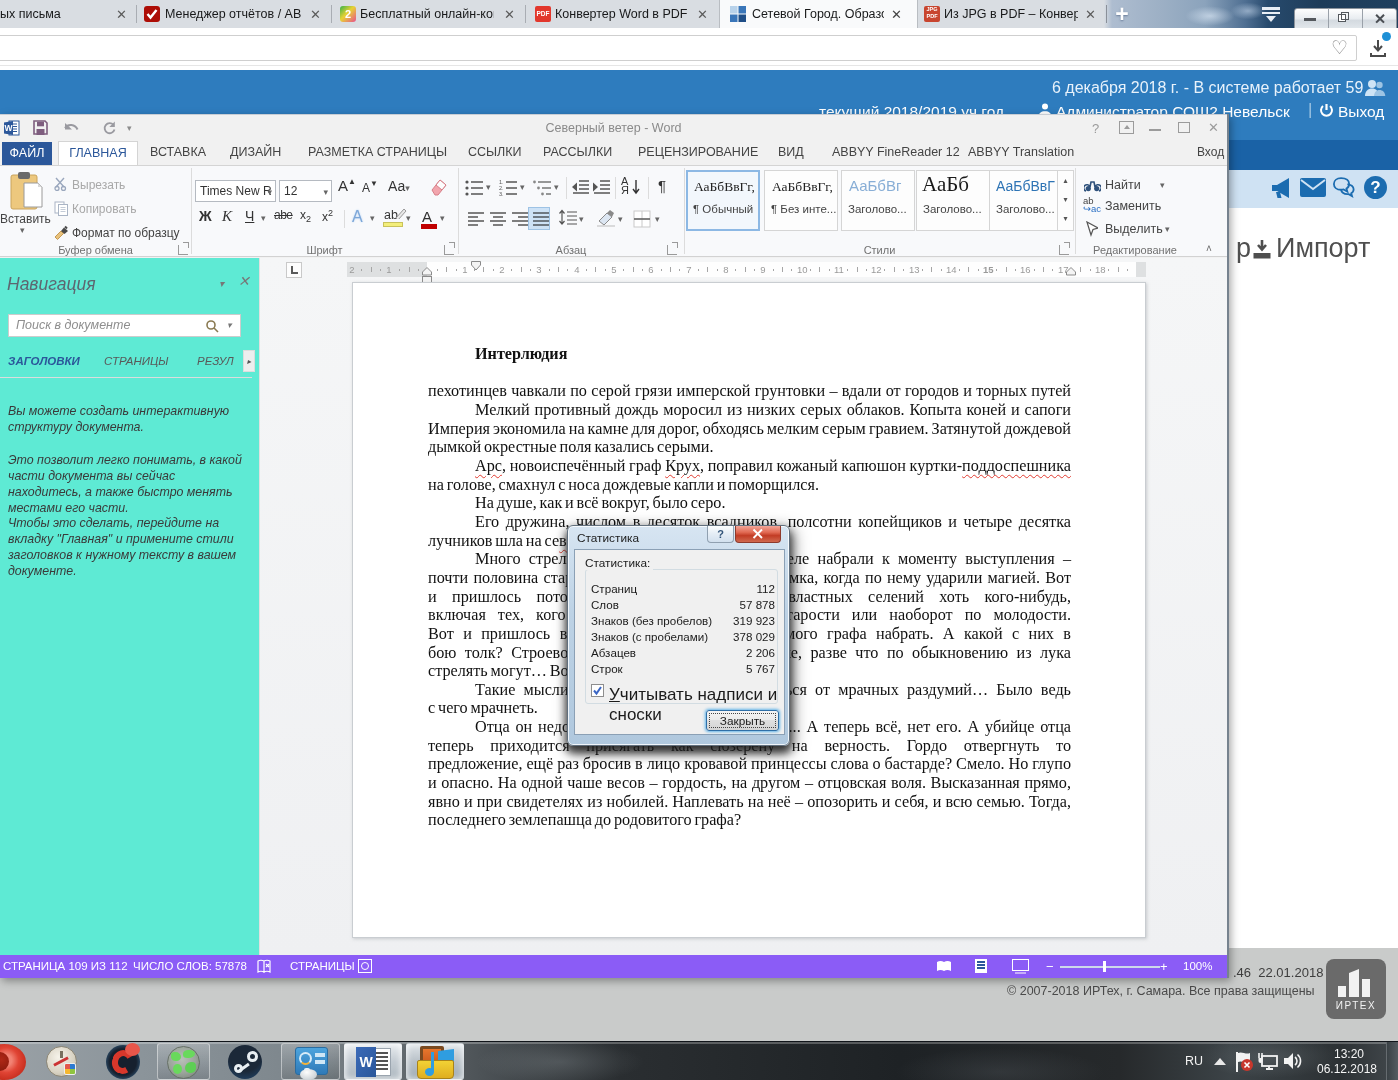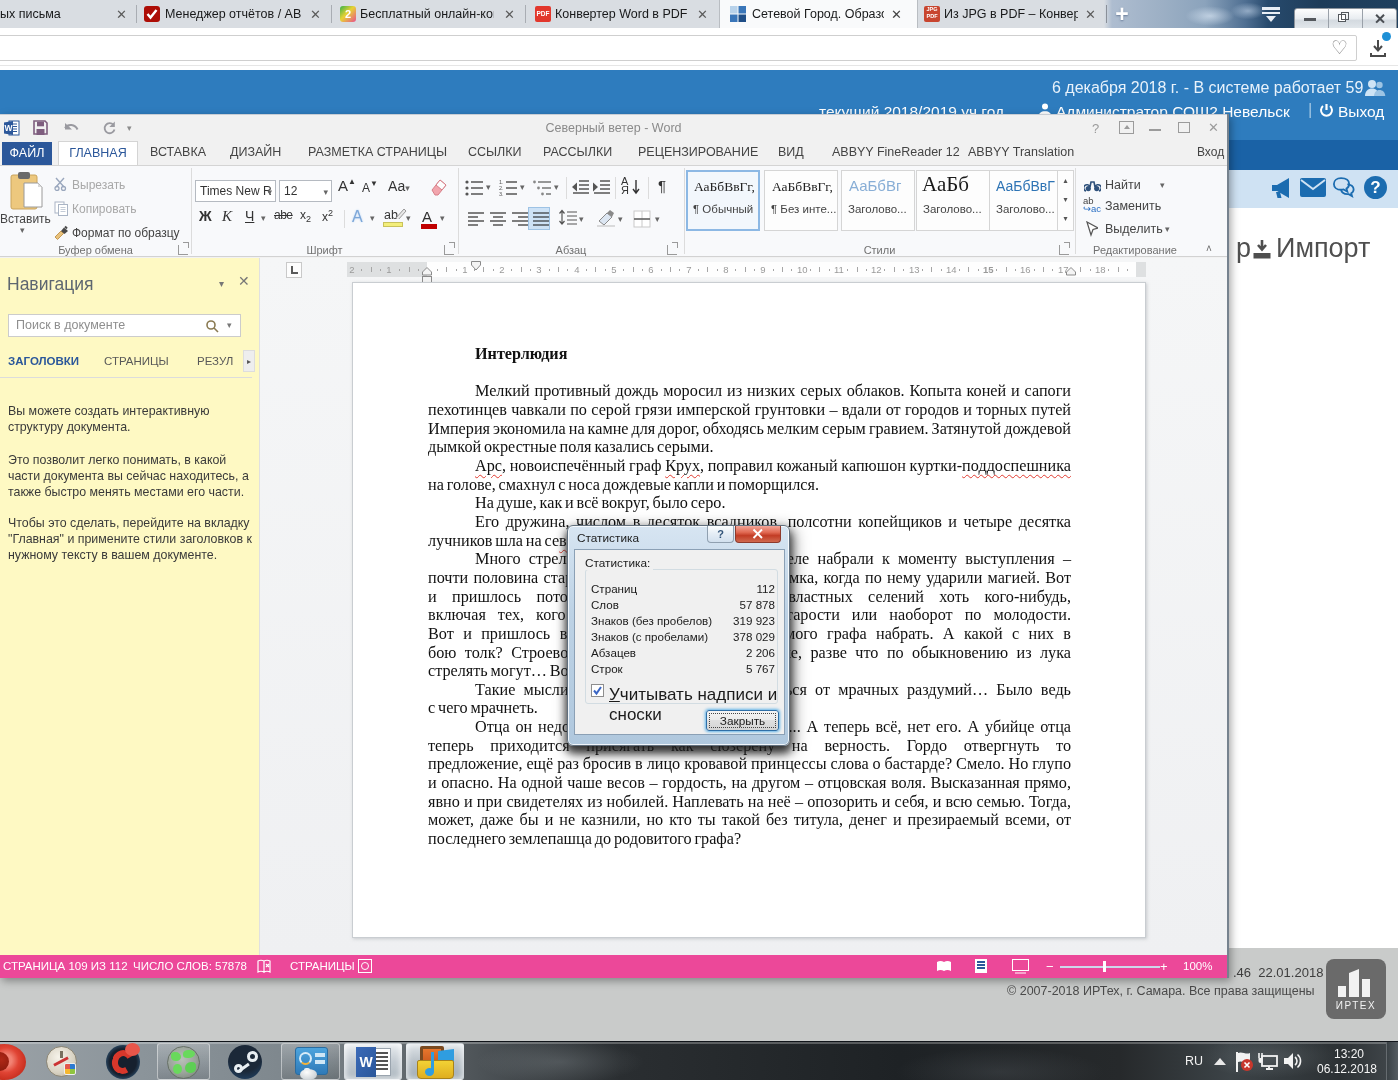--- a/index.html
+++ b/index.html
@@ -402,21 +402,21 @@
   </svg>
   <style>
     .combo { height:22px; background:#fff; border:1px solid #b5bac1; font-size:12px; color:#333; line-height:20px; }
     .carrow { position:absolute; right:3px; top:1px; font-size:9px; color:#666; }
     .frow { top:42px; font-size:14px; color:#333; }
     .picn { width:20px; height:18px; }
     .parr { font-size:9px; color:#666; }
     .stybox { top:4px; width:74px; height:61px; background:#fdfdfd; border:1px solid #d5d5d5; }
   </style>
 
-  <div class="abs" id="navpane" style="left:0;top:144px;width:260px;height:697px;background:#fef9c3;border-right:1px solid #e0e0e0;">
+  <div class="abs" id="navpane" style="left:0;top:144px;width:260px;height:697px;background:#5eead4;border-right:1px solid #e0e0e0;font-style:italic;">
     <div class="abs" style="left:7px;top:16px;font-size:17.5px;color:#5d6670;">Навигация</div>
     <div class="abs" style="left:219px;top:20px;font-size:10px;color:#777;">▾</div>
     <div class="abs" style="left:238px;top:15px;font-size:14px;color:#777;">✕</div>
     <div class="abs" style="left:8px;top:56px;width:233px;height:23px;background:#fff;border:1px solid #ccc;">
       <div class="abs" style="left:7px;top:3px;font-size:12.5px;color:#8e8e8e;">Поиск в документе</div>
       <svg class="abs" style="left:196px;top:4px;" width="14" height="14" viewBox="0 0 14 14">
           <circle cx="6" cy="6" r="4" fill="none" stroke="#8a7a52" stroke-width="1.6"></circle>
           <path d="M9 9l4 4" stroke="#8a7a52" stroke-width="1.6"></path>
         </svg>
       <div class="abs" style="left:218px;top:5px;font-size:9px;color:#777;">▾</div>
@@ -537,22 +537,22 @@
     <svg class="abs" style="left:805px;top:9px;" width="12" height="9" viewBox="0 0 12 9">
         <path d="M6 0.5L10.5 5v3h-9V5z" fill="#f4f4f4" stroke="#8a8a8a"></path>
       </svg>
     <div class="abs" style="left:144px;top:25px;width:7px;height:1.5px;background:#555;"></div>
     <div class="abs" style="left:144px;top:25px;width:1.5px;height:7px;background:#555;"></div>
 
     <div class="abs docfont" style="left:92px;top:24px;width:794px;height:656px;background:#fff;border:1px solid #c9cdd1;box-shadow:1px 1px 3px rgba(160,165,170,.5);">
       <div id="doctext" class="abs" style="left:75px;top:62px;width:643px;font-size:16.2px;line-height:18.66px;color:#111;word-spacing:-1.2px;">
         <div class="dle ind" style="font-weight:bold;">Интерлюдия</div>
         <div style="height:18.66px;"></div>
+        <div class="dl">пехотинцев чавкали по серой грязи имперской грунтовки – вдали от городов и торных путей</div>
         <div class="dl ind">Мелкий противный дождь моросил из низких серых облаков. Копыта коней и сапоги</div>
-        <div class="dl">пехотинцев чавкали по серой грязи имперской грунтовки – вдали от городов и торных путей</div>
         <div class="dl">Империя экономила на камне для дорог, обходясь мелким серым гравием. Затянутой дождевой</div>
         <div class="dle">дымкой окрестные поля казались серыми.</div>
         <div class="dl ind"><span class="sq">Арс</span>, новоиспечённый граф <span class="sq">Крух</span>, поправил кожаный капюшон куртки-<span class="sq">поддоспешника</span></div>
         <div class="dle">на голове, смахнул с носа дождевые капли и поморщился.</div>
         <div class="dle ind">На душе, как и всё вокруг, было серо.</div>
         <div class="dl ind">Его дружина, числом в десяток всадников, полсотни копейщиков и четыре десятка</div>
         <div class="dle">лучников шла на се<span class="sq">веро-восток</span> колонной.</div>
         <div class="dl ind">Много стрелков из податных селений еле-еле набрали к моменту выступления –</div>
         <div class="dl">почти половина старой дружины полегла внутри замка, когда по нему ударили магией. Вот</div>
         <div class="dl">и пришлось потом срочно собирать из подвластных селений хоть кого-нибудь,</div>
@@ -560,32 +560,31 @@
         <div class="dl">Вот и пришлось вчерашних пахарей именем самого графа набрать. А какой с них в</div>
         <div class="dl">бою толк? Строевой подготовки нет, оружия тоже, разве что по обыкновению из лука</div>
         <div class="dle">стрелять могут… Вот так и вышло.</div>
         <div class="dl ind">Такие мысли помогали хоть как-то отвлечься от мрачных раздумий… Было ведь</div>
         <div class="dle">с чего мрачнеть.</div>
         <div class="dl ind">Отца он недолюбливал ещё с самой юности... А теперь всё, нет его. А убийце отца</div>
         <div class="dl">теперь приходится присягать как сюзерену на верность. Гордо отвергнуть то</div>
         <div class="dl">предложение, ещё раз бросив в лицо кровавой принцессы слова о бастарде? Смело. Но глупо</div>
         <div class="dl">и опасно. На одной чаше весов – гордость, на другом – отцовская воля. Высказанная прямо,</div>
         <div class="dl">явно и при свидетелях из нобилей. Наплевать на неё – опозорить и себя, и всю семью. Тогда,</div>
-        <div class="dl">может, даже бы и не казнили, но кто ты такой без титула, денег и презираемый всеми, от</div>
         <div class="dle">последнего землепашца до родовитого графа?</div>
       </div>
       <style>
         .dl { text-align:justify; text-align-last:justify; }
         .ind { text-indent:47px; }
         .sq { text-decoration:underline; text-decoration-style:wavy; text-decoration-color:#e03a2f; text-decoration-thickness:1px; text-underline-offset:3px; }
       </style>
     </div>
   </div>
 
-  <div class="abs" id="statusbar" style="left:0;top:841px;width:1227px;height:23px;background:#ec4899;color:#fff;font-size:11.5px;">
+  <div class="abs" id="statusbar" style="left:0;top:841px;width:1227px;height:23px;background:#8b5cf6;color:#fff;font-size:11.5px;">
     <div class="abs" style="left:3px;top:5px;">СТРАНИЦА 109 ИЗ 112</div>
     <div class="abs" style="left:133px;top:5px;">ЧИСЛО СЛОВ: 57878</div>
     <svg class="abs" style="left:257px;top:4px;" width="15" height="15" viewBox="0 0 15 15">
         <path d="M1 2c2-1 4-1 6 0v11c-2-1-4-1-6 0zM13 2c-2-1-4-1-6 0v11c2-1 4-1 6 0z" fill="none" stroke="#fff" stroke-width="1.2"></path>
         <path d="M9 5l3 3M12 5L9 8" stroke="#fff" stroke-width="1.2"></path>
       </svg>
     <div class="abs" style="left:290px;top:5px;">СТРАНИЦЫ</div>
     <div class="abs" style="left:358px;top:4px;width:14px;height:14px;border:1px solid #fff;">
         <div class="abs" style="left:2px;top:2px;width:8px;height:8px;border-radius:50%;border:1.5px solid #fff;"></div>
       </div>

